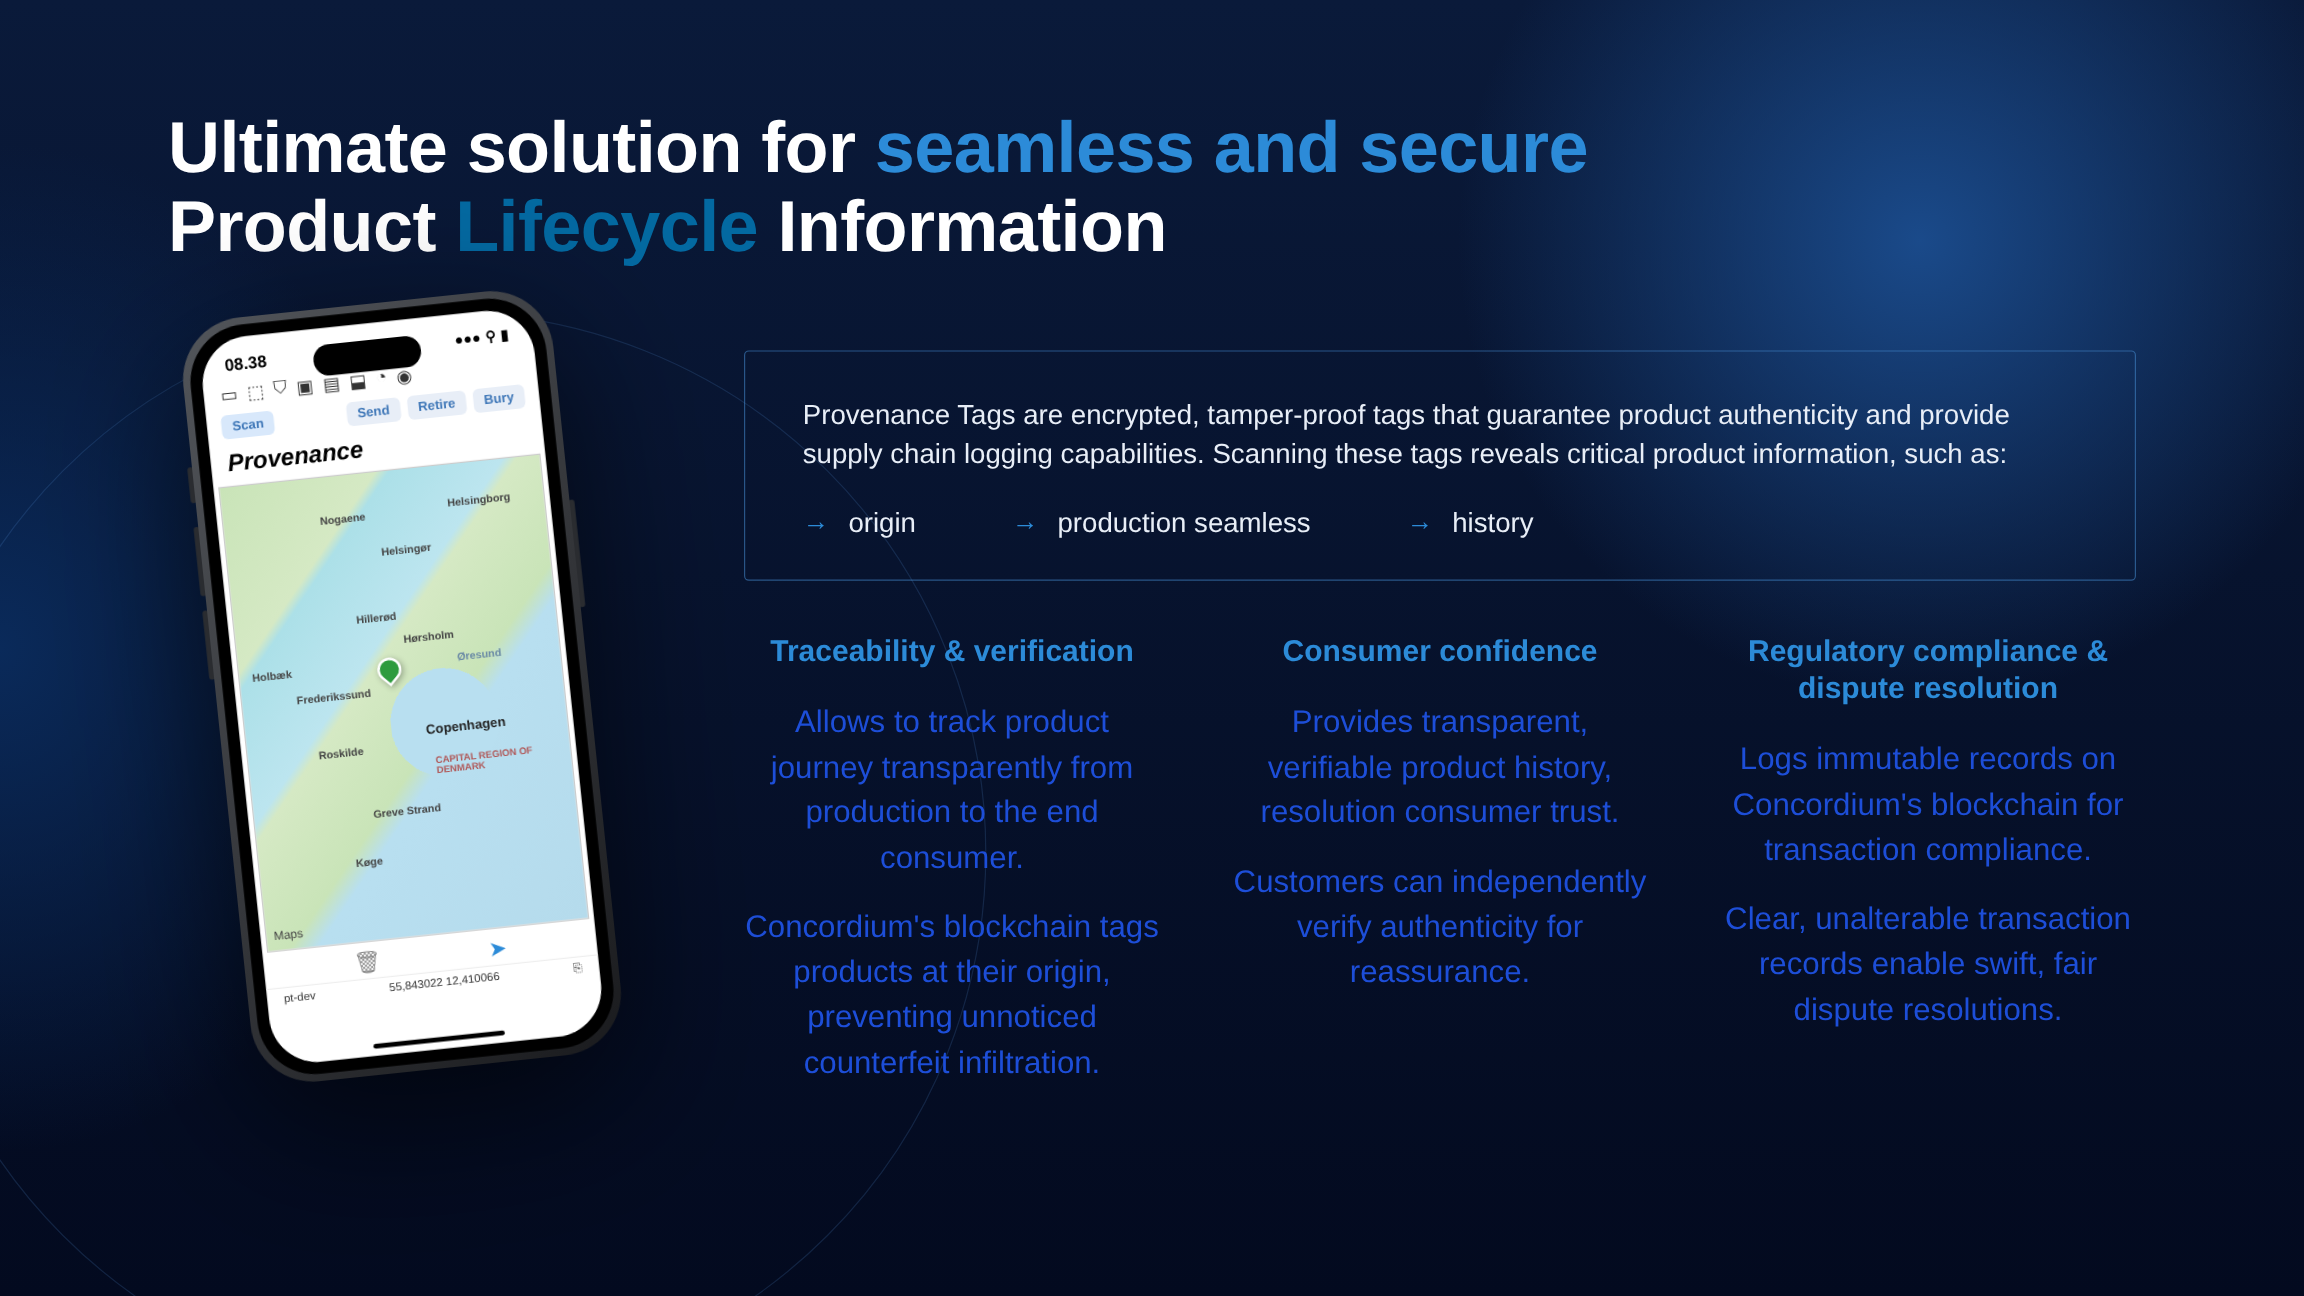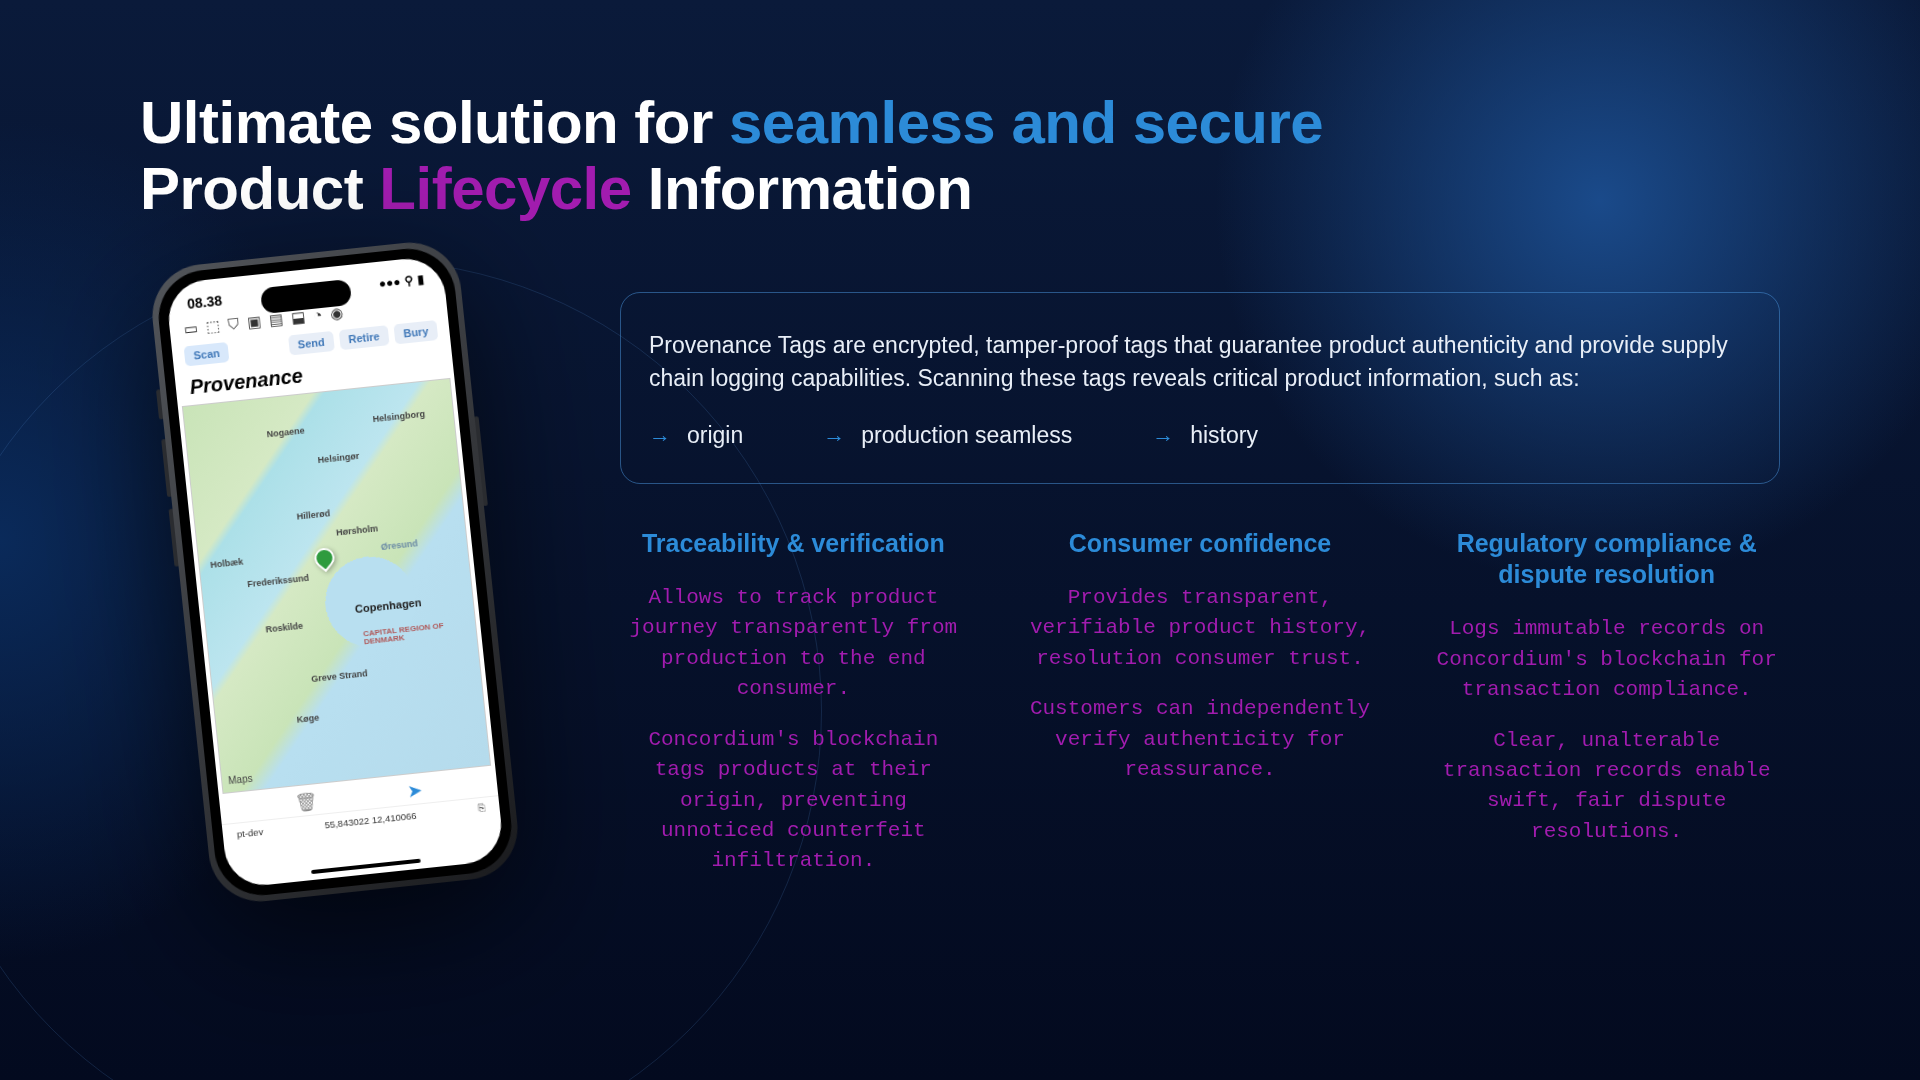--- a/index.html
+++ b/index.html
@@ -22,38 +22,38 @@
       border: 1px solid rgba(90,150,220,0.18);
       border-radius: 50%;
       pointer-events: none;
     }
     .slide { position: relative; width: 100%; height: 100%; padding: 90px 140px; }
     .title {
       font-size: 60px; font-weight: 700; line-height: 1.1; letter-spacing: -0.5px;
       margin-bottom: 60px;
     }
     .title .hl { color: #2c8bd8; margin-top: 20px; }
-    .title .hl2 { color: #a21caf; }
+    .title .hl2 { color: #0369a1; }
     .content { display: flex; gap: 40px; }
     .left { width: 440px; flex-shrink: 0; position: relative; height: 720px; }
     .right { flex: 1; padding-top: 10px; }
     .intro-box {
       border: 1px solid rgba(70,140,210,0.55);
-      border-radius: 20px;
-      padding: 36px 28px 34px;
+      border-radius: 4px;
+      padding: 36px 48px 34px;
       margin-bottom: 44px;
     }
     .intro-text { font-size: 23px; line-height: 1.45; color: #e8eef7; }
     .intro-list { display: flex; gap: 80px; margin-top: 26px; }
     .intro-item { display: flex; align-items: center; gap: 16px; font-size: 23px; color: #e8eef7; }
     .intro-item .arr { color: #2c8bd8; font-size: 22px; }
     .cols { display: flex; gap: 60px; }
     .col { flex: 1; text-align: center; }
     .col h3 { color: #2c8bd8; font-size: 25px; font-weight: 700; line-height: 1.25; margin-bottom: 24px; }
-    .col p { font-size: 21px; line-height: 1.45; color: #a21caf; margin-bottom: 20px; font-family: Liberation Mono, monospace; }
+    .col p { font-size: 26px; line-height: 1.45; color: #1d4ed8; margin-bottom: 20px; }
     
     .phone {
       position: absolute;
       left: 40px; top: -30px;
       width: 310px; height: 640px;
       transform: rotate(-6deg);
       filter: drop-shadow(0 40px 60px rgba(0,0,0,0.6));
     }
     .phone-frame {
       position: absolute; inset: 0;

